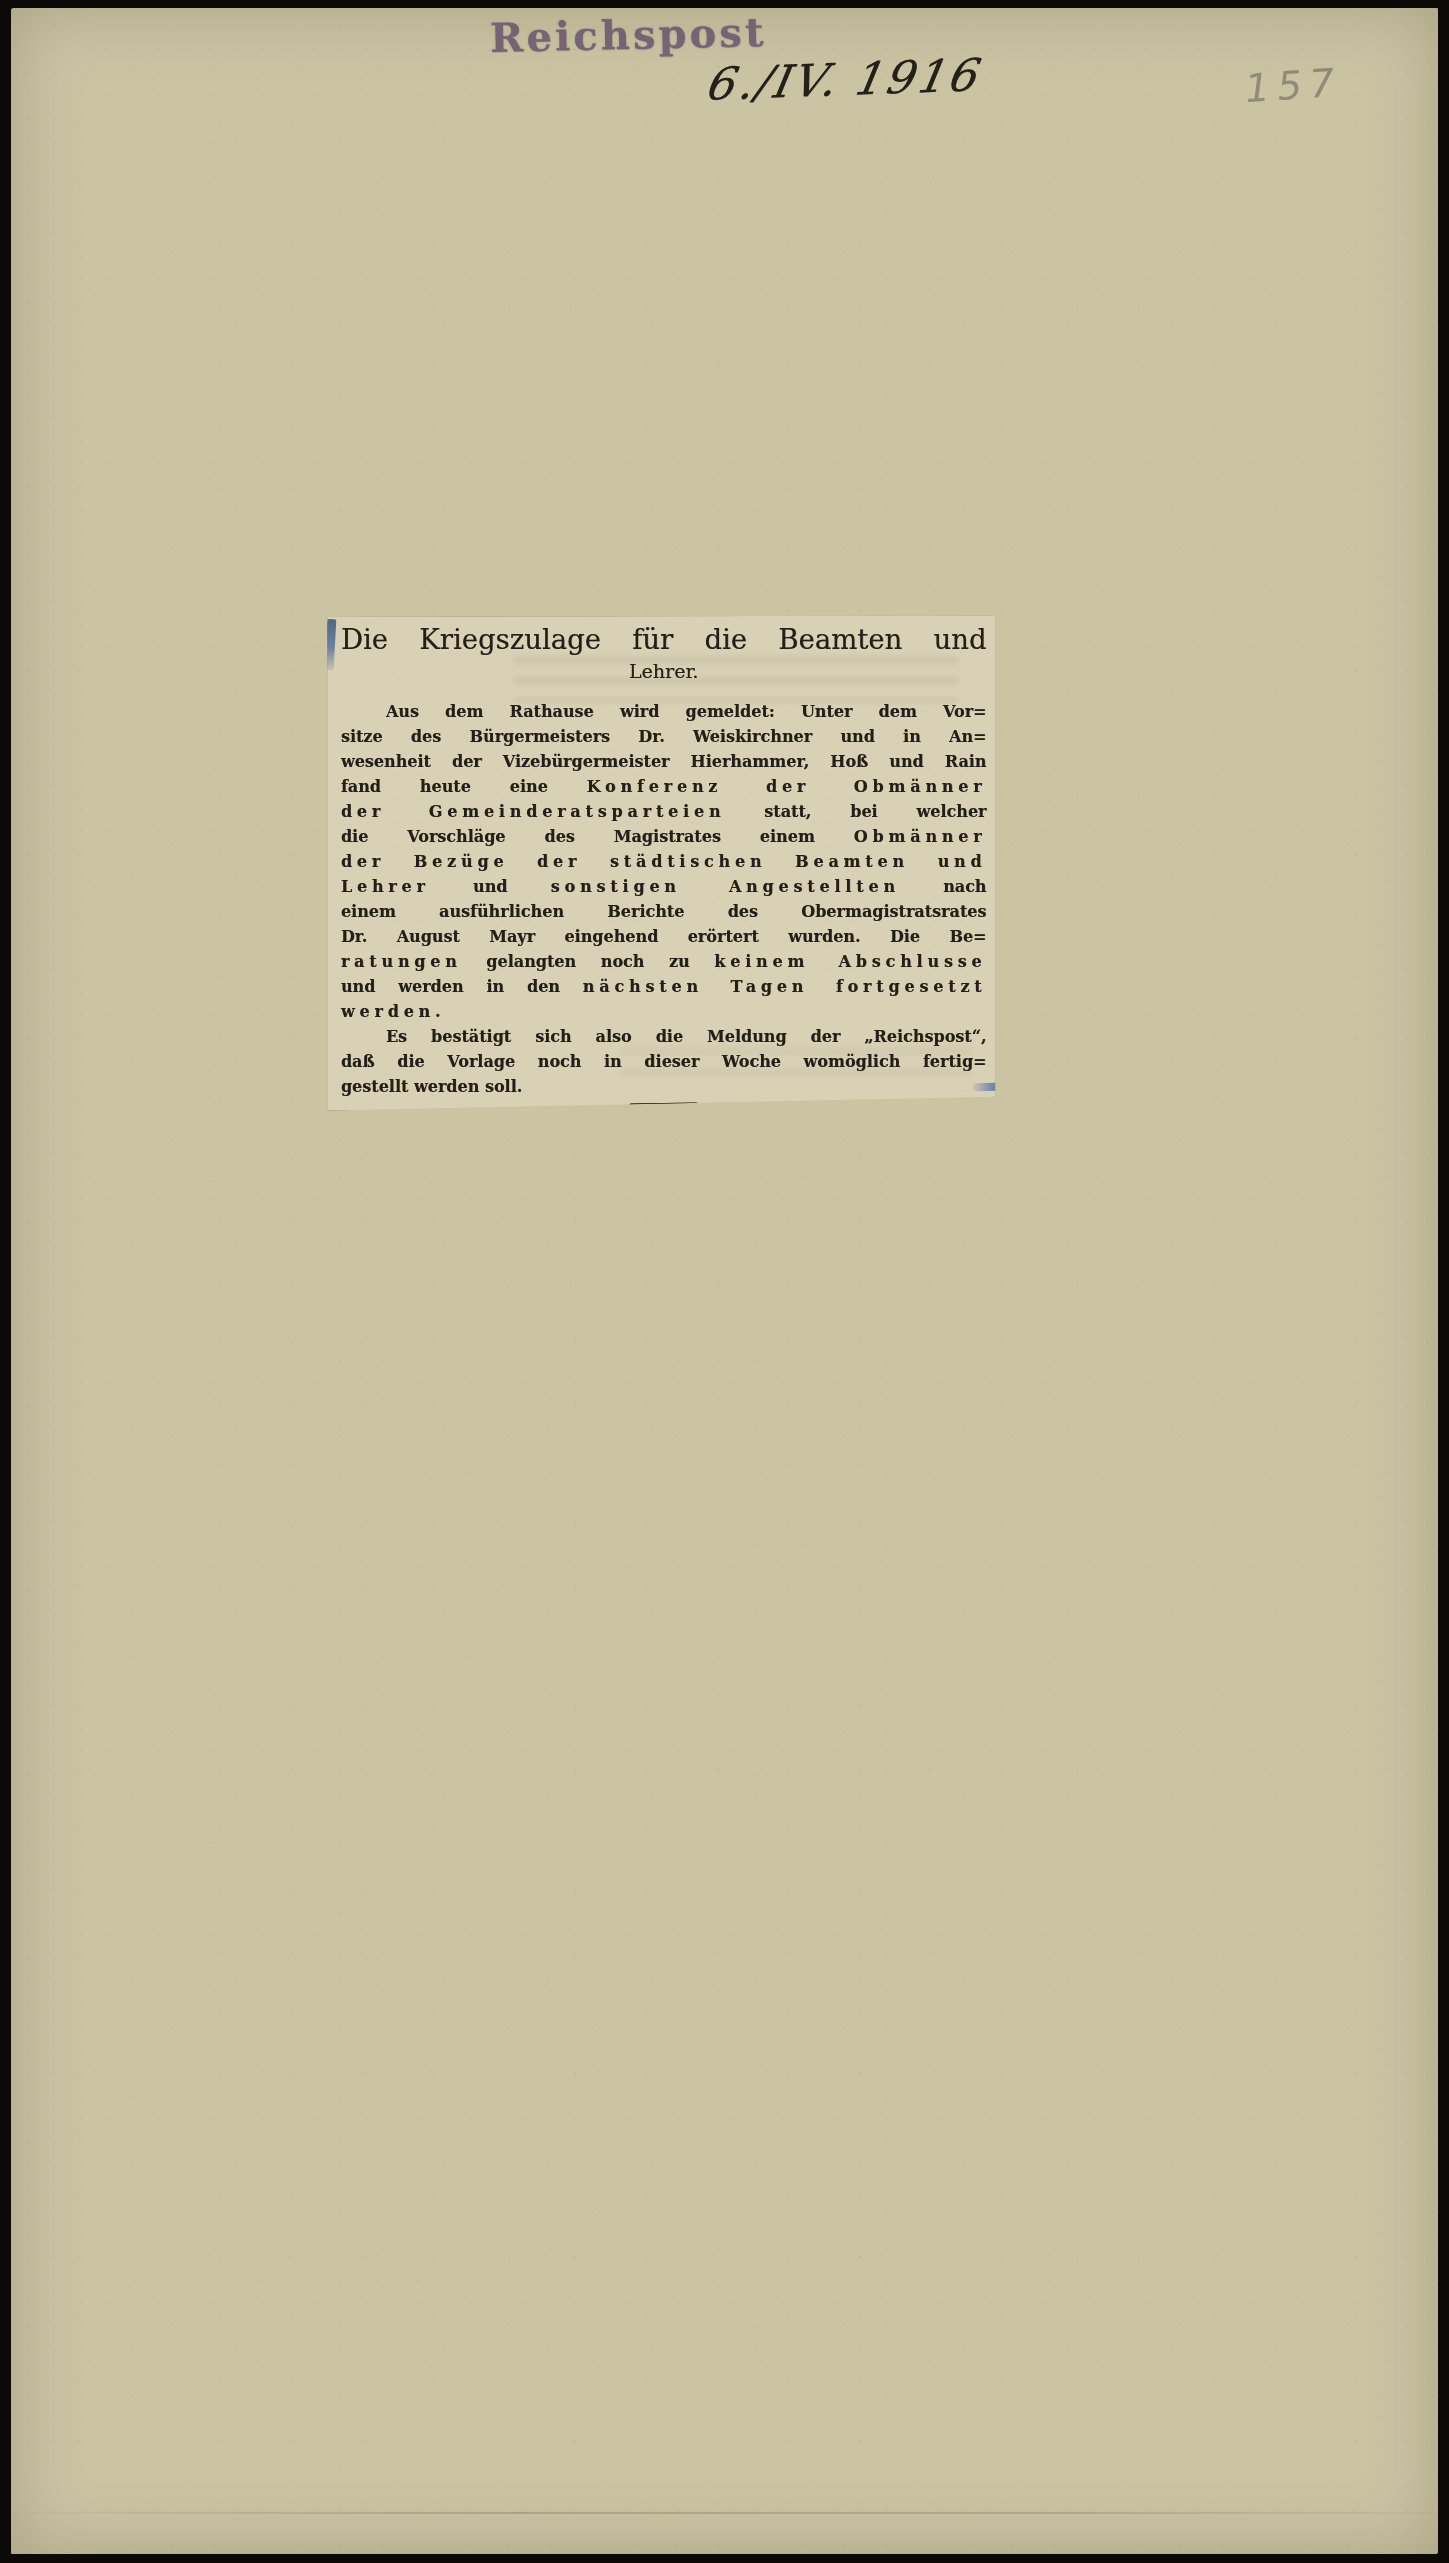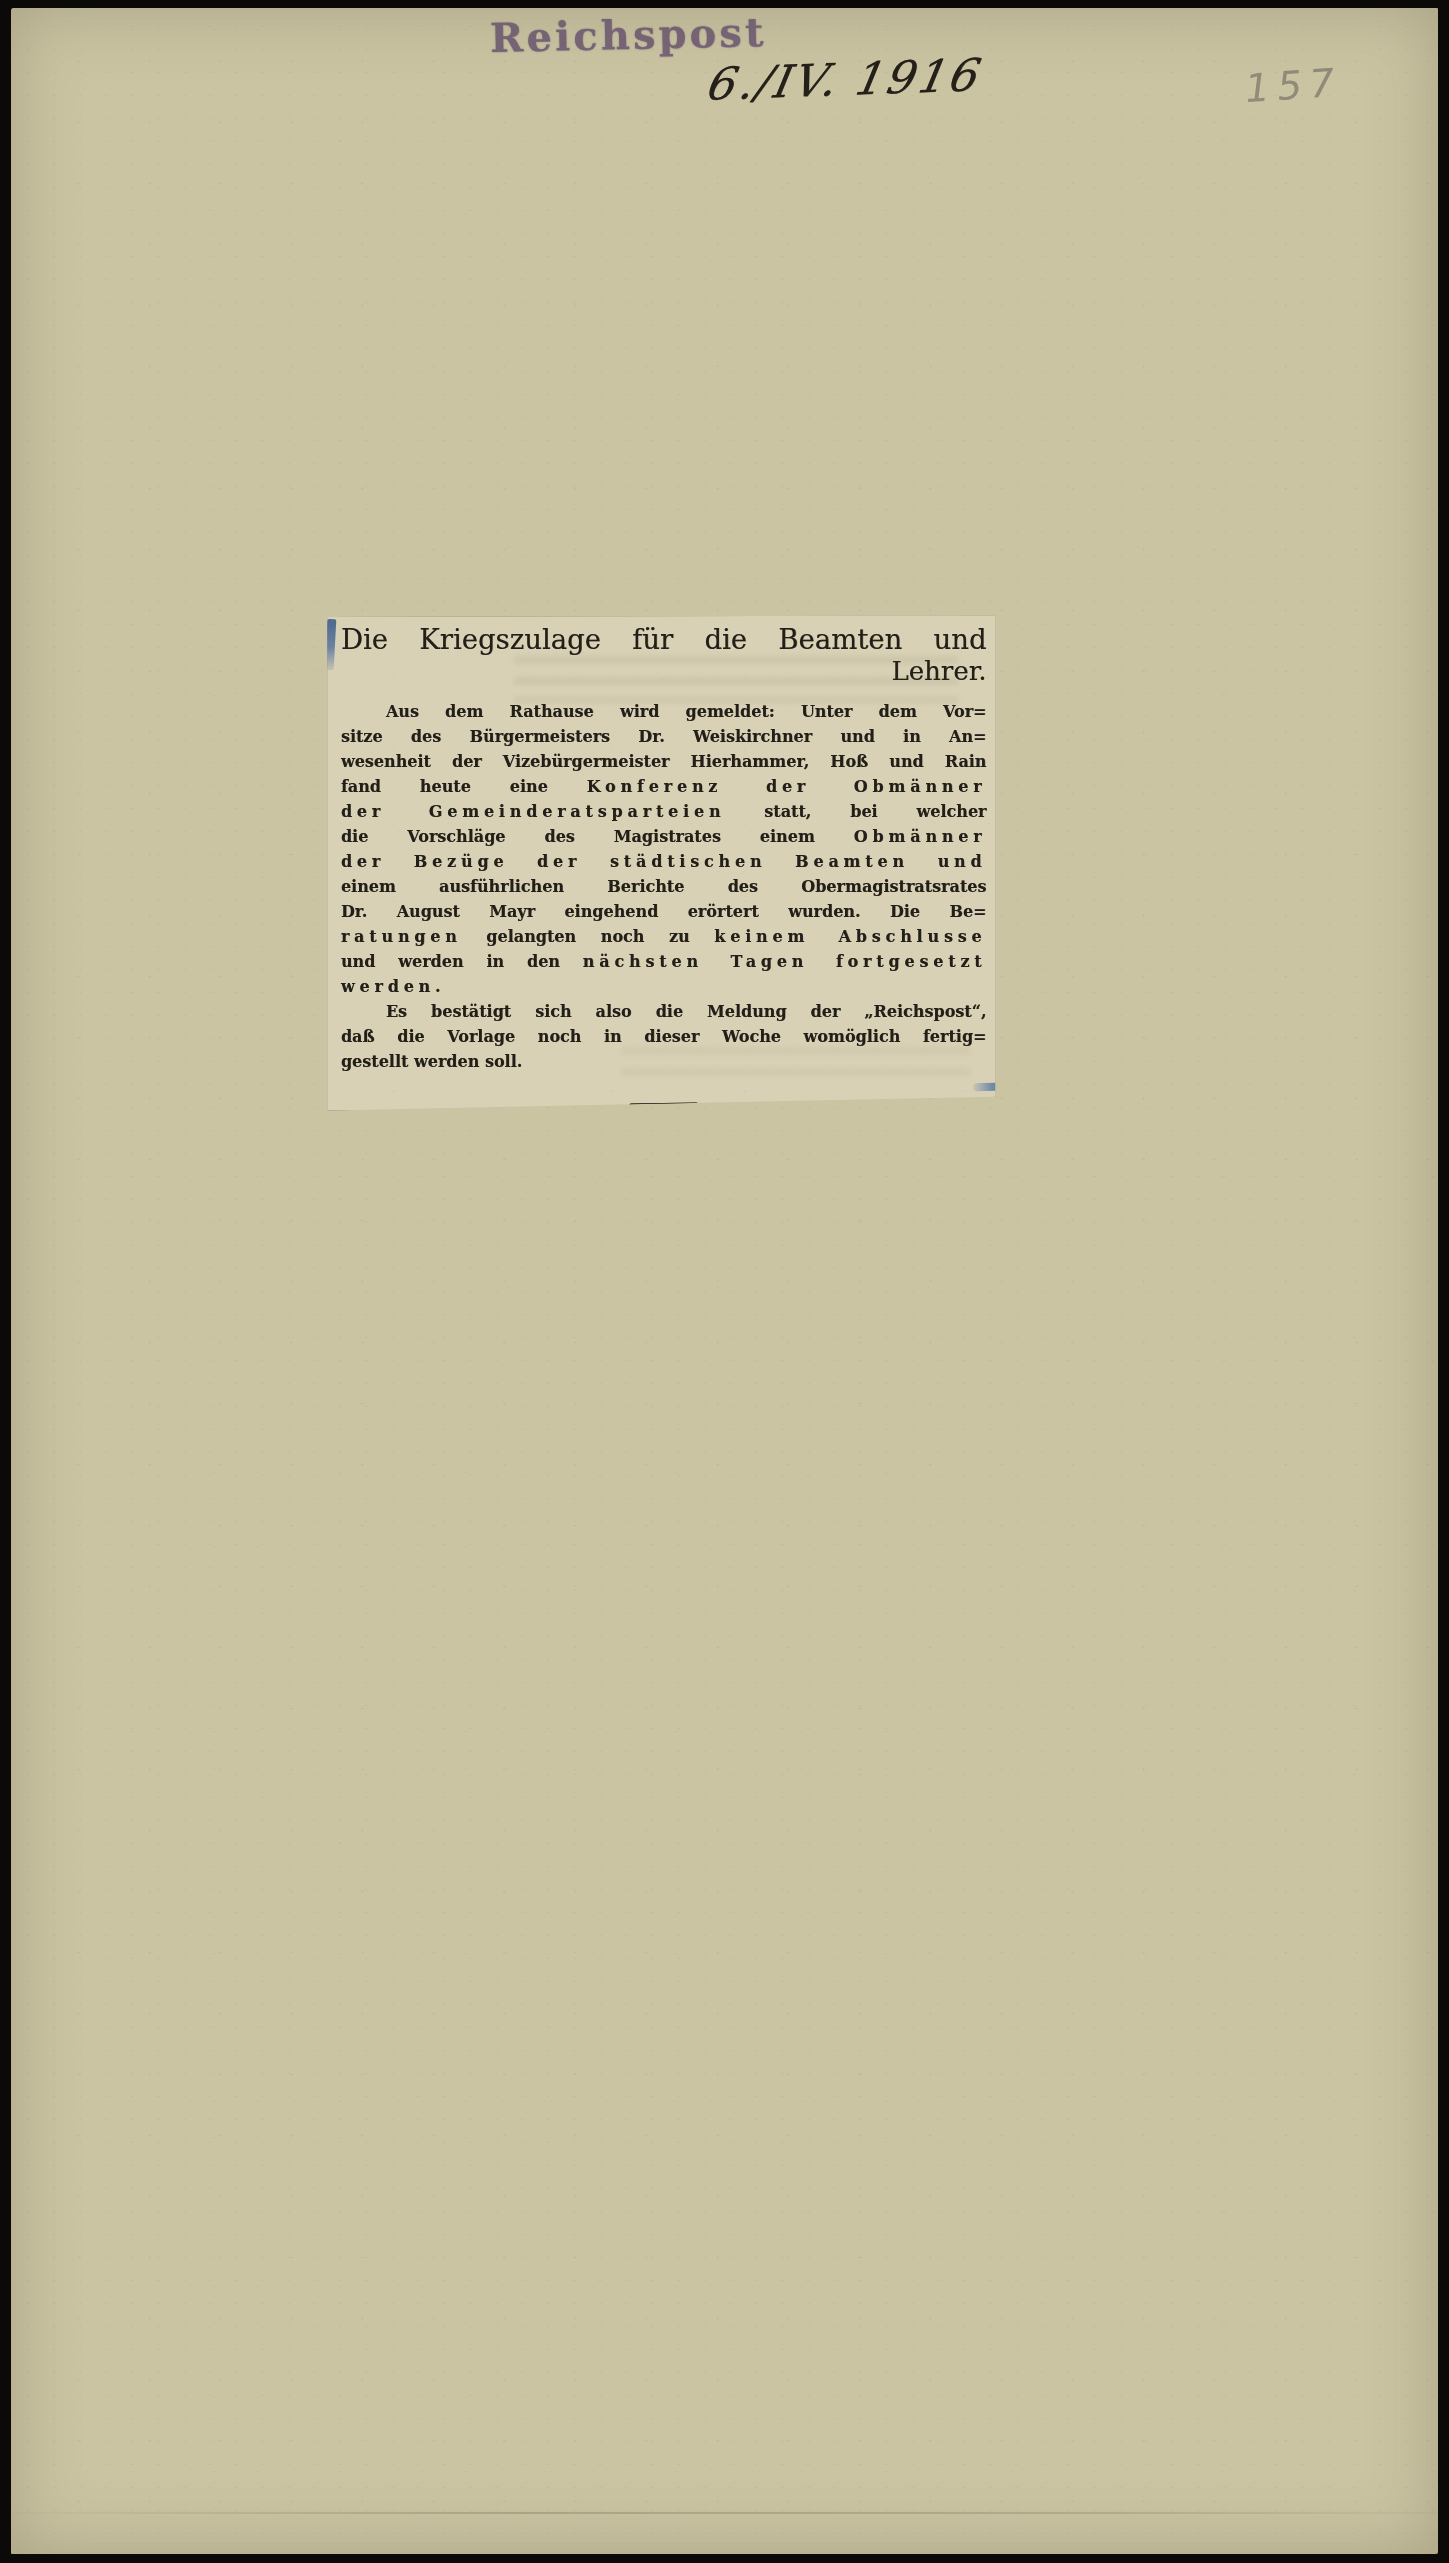--- a/index.html
+++ b/index.html
@@ -105,23 +105,23 @@
     font-weight: normal;
     text-shadow: 0.4px 0.4px 0 rgba(34,30,24,0.55);
   }
   .headline .h1 {
     font-size: 27.5px;
     line-height: 32.5px;
     text-align: justify;
     text-align-last: justify;
   }
   .headline .h2 {
-    font-size: 26px;
+    font-size: 19px;
     line-height: 31px;
-    text-align: right;
+    text-align: center;
   }
 
   .clip-body {
     margin-top: 12.5px;
     padding: 0 8.7px 0 13.7px;
     font-size: 16px;
     font-weight: bold;
     line-height: 25px;
     text-shadow: 0.3px 0.3px 0 rgba(34,30,24,0.5);
   }
@@ -231,20 +231,21 @@
       </div>
 
       <div class="clip-body" id="clip-body">
           <div class="tline indent"><span>Aus dem Rathause wird gemeldet: Unter dem Vor=</span></div>
           <div class="tline"><span>sitze des Bürgermeisters Dr. Weiskirchner und in An=</span></div>
           <div class="tline"><span>wesenheit der Vizebürgermeister Hierhammer, Hoß und Rain</span></div>
           <div class="tline"><span>fand heute eine </span><span class="sp">Konferenz der Obmänner</span></div>
           <div class="tline"><span class="sp">der Gemeinderatsparteien</span><span> statt, bei welcher</span></div>
           <div class="tline"><span>die Vorschläge des Magistrates einem </span><span class="sp">Obmänner</span></div>
           <div class="tline"><span class="sp">der Bezüge der städtischen Beamten und</span></div>
+          <div class="tline"><span class="sp">Lehrer</span><span> und </span><span class="sp">sonstigen Angestellten</span><span> nach</span></div>
           <div class="tline"><span>einem ausführlichen Berichte des Obermagistratsrates</span></div>
           <div class="tline"><span>Dr. August Mayr eingehend erörtert wurden. Die Be=</span></div>
           <div class="tline"><span class="sp">ratungen</span><span> gelangten noch zu </span><span class="sp">keinem Abschlusse</span></div>
           <div class="tline"><span>und werden in den </span><span class="sp">nächsten Tagen fortgesetzt</span></div>
           <div class="tline left"><span class="sp">werden.</span></div>
           <div class="tline indent"><span>Es bestätigt sich also die Meldung der „Reichspost“,</span></div>
           <div class="tline"><span>daß die Vorlage noch in dieser Woche womöglich fertig=</span></div>
           <div class="tline left"><span>gestellt werden soll.</span></div>
         </div>
 

